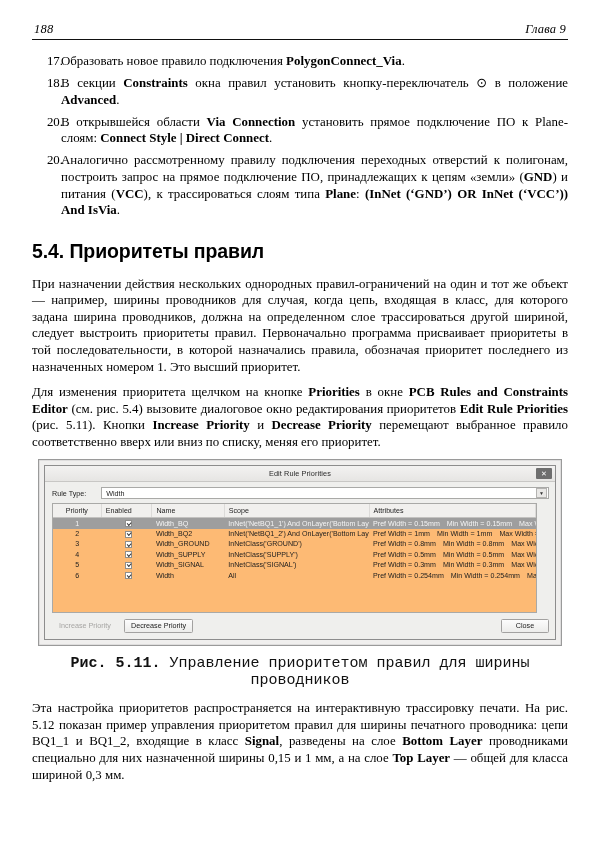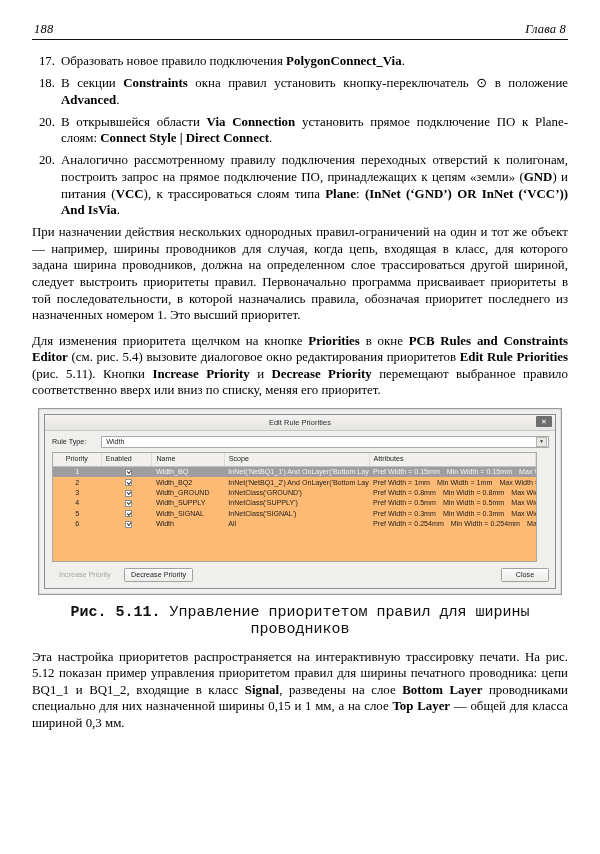--- a/index.html
+++ b/index.html
@@ -49,21 +49,21 @@
     padding-left: 29px;
     margin-bottom: 5.5px;
     font-size: 12.9px;
     line-height: 1.285;
     text-align: justify;
     text-justify: inter-word;
     hyphens: manual;
   }
   ol.steps li .num {
     position: absolute;
-    left: 0;
+    left: 8px;
     top: 0;
     width: 23px;
     text-align: right;
     font-size: 12.9px;
   }
   b, strong { font-weight: bold; }
 
   
   h2.sec {
     font-family: "Liberation Sans", sans-serif;
@@ -258,30 +258,31 @@
   }
   .figcaption b { font-weight: bold; }
 </style>
 </head>
 <body>
 
 <div class="page">
 
   <div class="runhead">
     <span class="folio">188</span>
-    <span class="chap">Глава 8</span>
+    <span class="chap">Глава 9</span>
   </div>
 
   <ol class="steps" id="steps-list">
       <li><span class="num">17.</span><span>Образовать новое правило подключения </span><b>PolygonConnect_Via</b><span>.</span></li>
       <li><span class="num">18.</span><span>В секции </span><b>Constraints</b><span> окна правил установить кнопку-переключатель ⊙ в положение </span><b>Advanced</b><span>.</span></li>
       <li><span class="num">20.</span><span>В открывшейся области </span><b>Via Connection</b><span> установить прямое подключение ПО к Plane-слоям: </span><b>Connect Style | Direct Connect</b><span>.</span></li>
       <li><span class="num">20.</span><span>Аналогично рассмотренному правилу подключения переходных отверстий к полигонам, построить запрос на прямое подключение ПО, принадлежащих к цепям «земли» (</span><b>GND</b><span>) и питания (</span><b>VCC</b><span>), к трассироваться слоям типа </span><b>Plane</b><span>: </span><b>(InNet (‘GND’) OR InNet (‘VCC’)) And IsVia</b><span>.</span></li>
     </ol>
 
+  <h2 class="sec">5.4. Приоритеты правил</h2>
 
   <div id="paragraphs-area">
       <p class="body"><span>При назначении действия нескольких однородных правил-ограничений на один и тот же объект — например, ширины проводников для случая, когда цепь, входящая в класс, для которого задана ширина проводников, должна на определенном слое трассироваться другой шириной, следует выстроить приоритеты правил. Первоначально программа присваивает приоритеты в той последовательности, в которой назначались правила, обозначая приоритет последнего из назначенных номером 1. Это высший приоритет.</span></p>
       <p class="body"><span>Для изменения приоритета щелчком на кнопке </span><b>Priorities</b><span> в окне </span><b>PCB Rules and Constraints Editor</b><span> (см. рис. 5.4) вызовите диалоговое окно редактирования приоритетов </span><b>Edit Rule Priorities</b><span> (рис. 5.11). Кнопки </span><b>Increase Priority</b><span> и </span><b>Decrease Priority</b><span> перемещают выбранное правило соответственно вверх или вниз по списку, меняя его приоритет.</span></p>
     </div>
 
   <div class="figure">
     <div class="shot">
       <div class="shot-inner">
 

